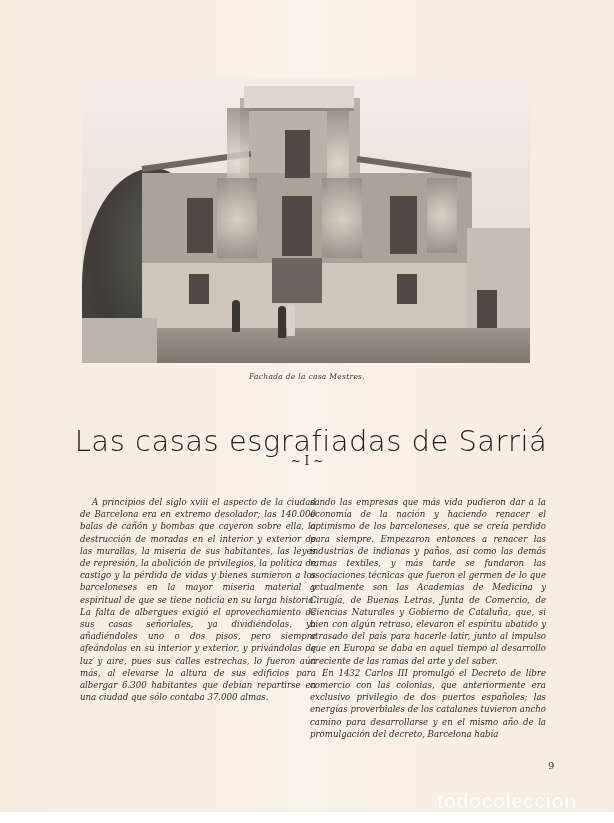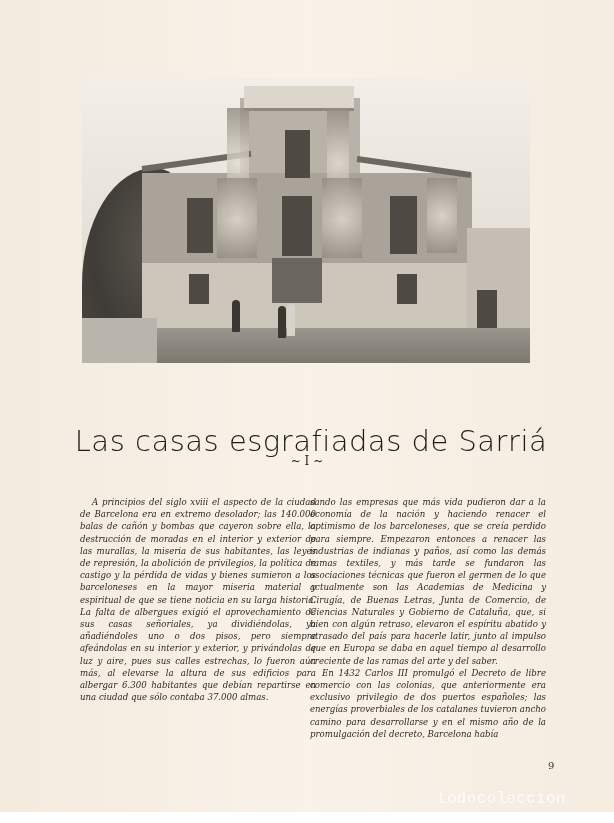--- a/index.html
+++ b/index.html
@@ -49,21 +49,21 @@
     }
     .col p { margin:0; text-indent: 12px; }
     .col.left { left:80px;font-style:italic; }
     .col.right { left:310px;font-style:italic; }
     .col p.cont { text-indent: 0; }
     .page-number {
       position:absolute; left:548px; top:760px; font-family:"DejaVu Serif", serif; font-size: 10px; color:#3a342e;
     }
     .watermark {
       position:absolute; left:437px; top:790px;
-      font-family:Liberation Mono, monospace; font-weight:bold; font-size: 16px;
+      font-family:Liberation Sans, sans-serif; font-weight:bold; font-size: 20px;
       color:#ffffff; opacity:.75; letter-spacing:.3px;
       text-shadow: 0 0 1px #d9d2c6;
     }
     .bottom-strip { position:absolute; left:0; top:812px; width:614px; height:11px; background:#ffffff; }
   </style>
 </head>
 <body>
 
 <div class="page">
 
@@ -90,20 +90,21 @@
     <div class="win" style="left:107px;top:196px;width:20px;height:30px;"></div>
     <div class="win" style="left:315px;top:196px;width:20px;height:30px;"></div>
     <div class="win" style="left:395px;top:212px;width:20px;height:42px;"></div>
     <div class="ground"></div>
     <div class="wall"></div>
     <div class="person" style="left:150px;top:222px;"></div>
     <div class="person" style="left:196px;top:228px;"></div>
     <div class="person" style="left:205px;top:226px;background:#d8d3ca;"></div>
   </div>
 
+  <div class="caption">Fachada de la casa Mestres.</div>
 
   <h1 class="title" style="margin:4px;">Las casas esgrafiadas de Sarriá</h1>
 
   <div class="section-mark">~ I ~</div>
 
   <div class="col left">
     <p>A principios del siglo xviii el aspecto de la ciudad de Barcelona era en extremo desolador; las 140.000 balas de cañón y bombas que cayeron sobre ella, la destrucción de moradas en el interior y exterior de las murallas, la miseria de sus habitantes, las leyes de represión, la abolición de privilegios, la política de castigo y la pérdida de vidas y bienes sumieron a los barceloneses en la mayor miseria material y espiritual de que se tiene noticia en su larga historia. La falta de albergues exigió el aprovechamiento de sus casas señoriales, ya dividiéndolas, ya añadiéndoles uno o dos pisos, pero siempre afeándolas en su interior y exterior, y privándolas de luz y aire, pues sus calles estrechas, lo fueron aún más, al elevarse la altura de sus edificios para albergar 6.300 habitantes que debían repartirse en una ciudad que sólo contaba 37.000 almas.</p>
   </div>
 
   <div class="col right">

